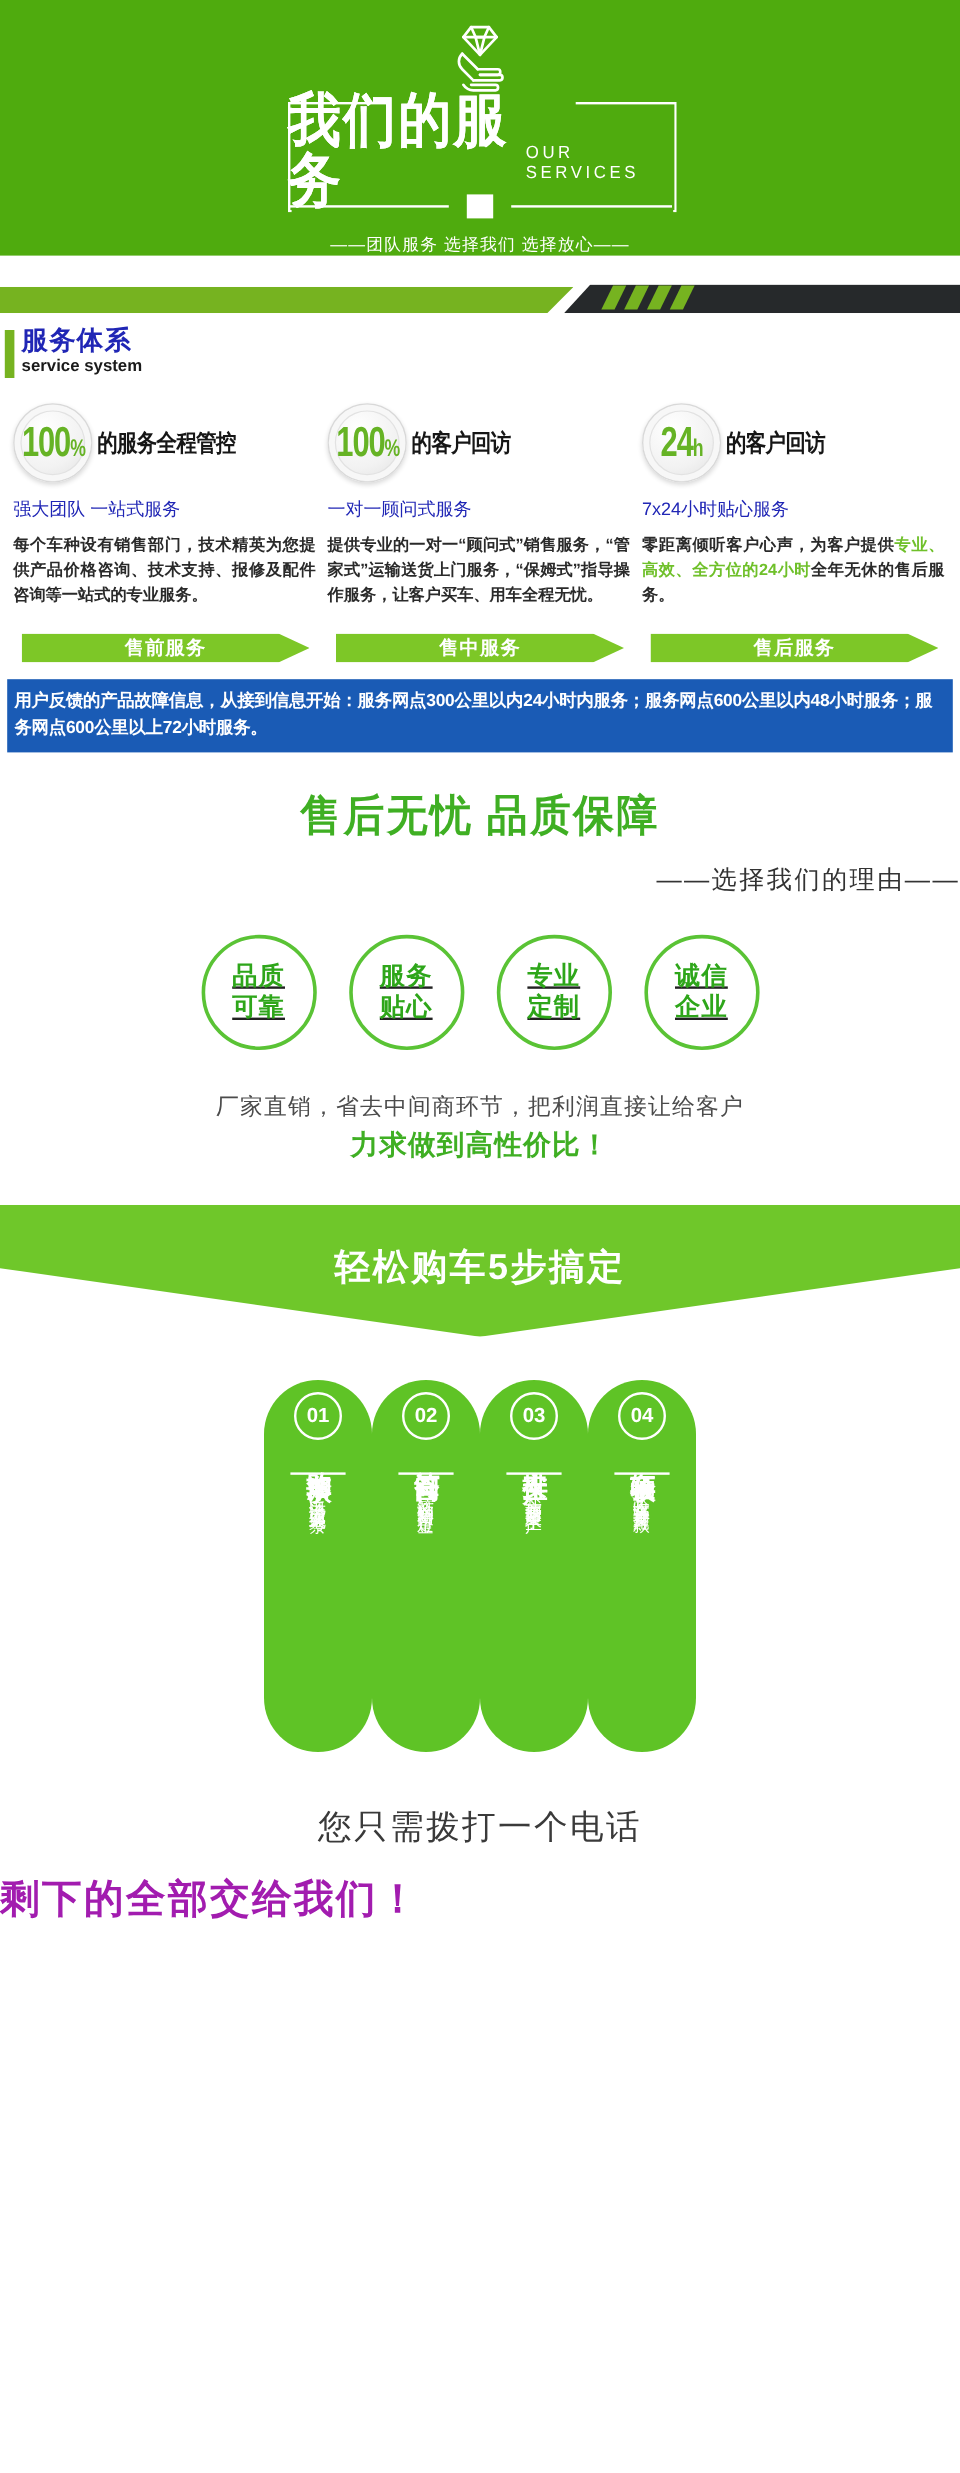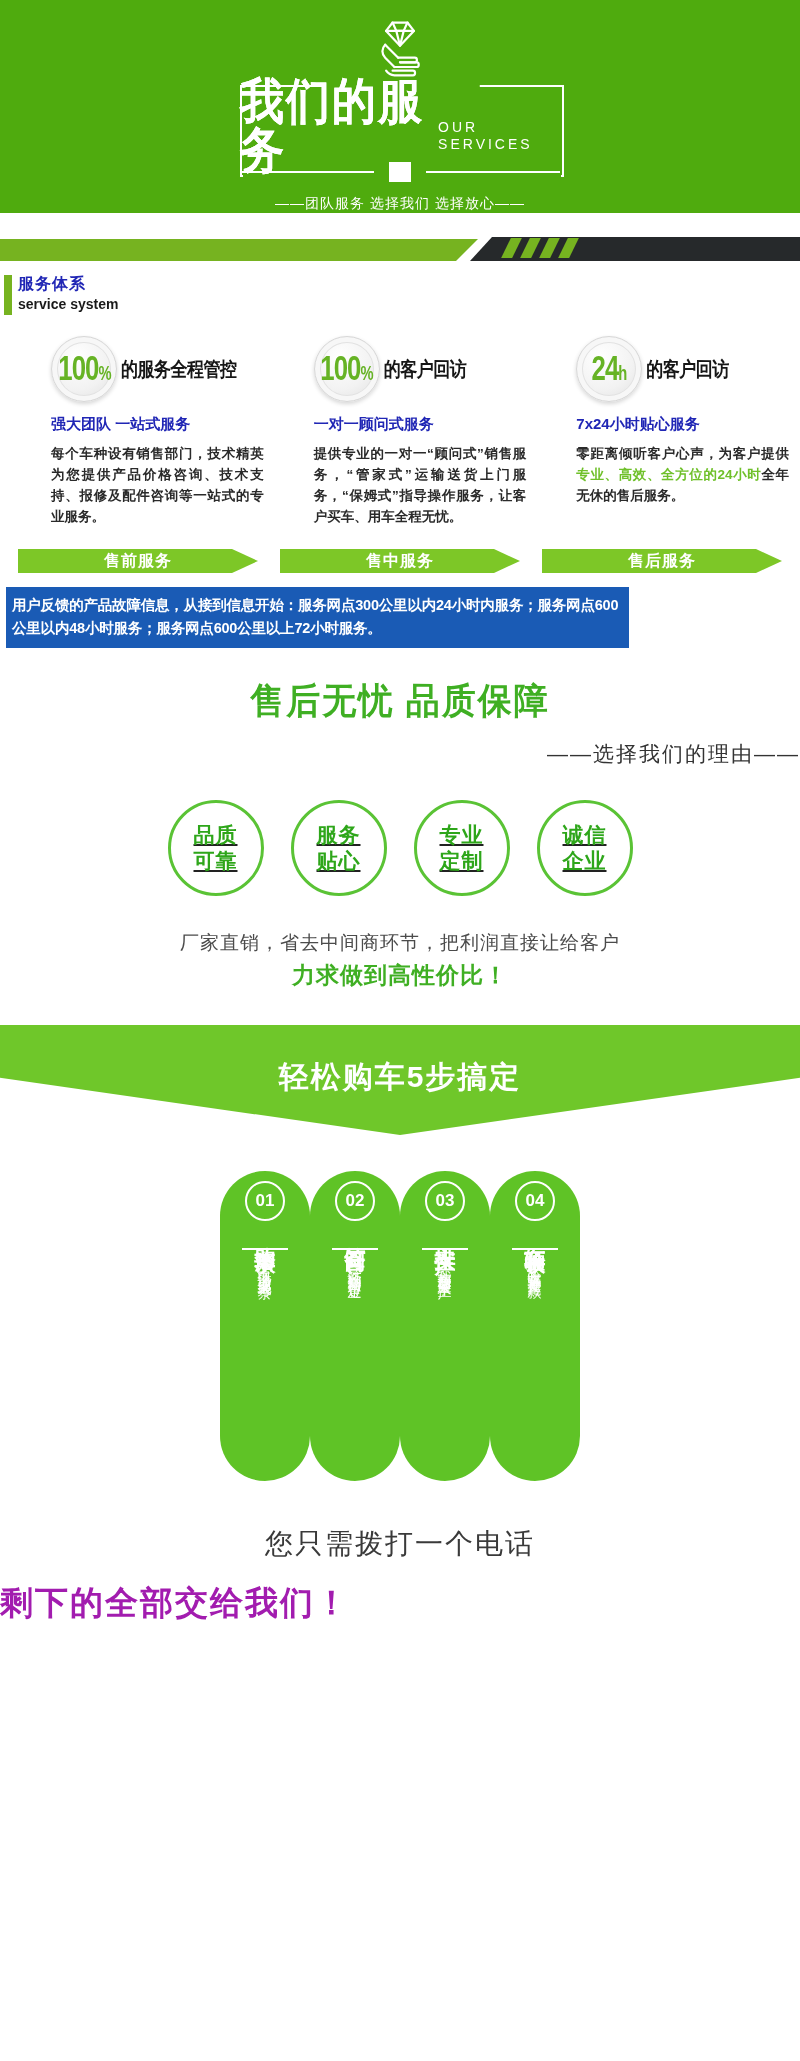--- a/index.html
+++ b/index.html
@@ -77,71 +77,71 @@
   .sysbar .s1 { left:506px; }
   .sysbar .s2 { left:525px; }
   .sysbar .s3 { left:544px; }
   .sysbar .s4 { left:563px; }
 
   .sysheading { position:relative; margin-top:6px; padding-left:18px; }
   .sysheading .tick {
     position:absolute; left:4px; top:2px; width:8px; height:40px; background:#76b320;
   }
   .sysheading .cn {
-    font-size:16px; font-weight:bold; color:#2026b5; letter-spacing:1px;
+    font-size:22px; font-weight:bold; color:#2026b5; letter-spacing:1px;
     line-height:22px;
   }
   .sysheading .en {
     font-size:14px; font-weight:bold; color:#1a1a1a; letter-spacing:0px;
     line-height:18px;
   }
 
   
   .stats { display:flex; margin-top:20px; padding:0 6px; }
-  .stat-col { width:262px; padding:0 5px;margin-left:40px; }
+  .stat-col { width:262px; padding:0 5px; }
   .stat-head { display:flex; align-items:center; height:72px; }
   .badge {
     width:66px; height:66px; border-radius:50%; flex:0 0 66px;
     background:radial-gradient(circle at 38% 32%, #ffffff 0%, #f2f2f2 55%, #dcdcdc 100%);
     border:1px solid #d8d8d8;
     box-shadow:0 2px 4px rgba(0,0,0,0.16), inset 0 0 0 5px #f7f7f7, inset 0 0 0 6px #e2e2e2;
     display:flex; align-items:center; justify-content:center;
   }
   .badge span {
     font-size:28px; font-weight:bold; color:#66b325; line-height:1;
     transform:scaleY(1.25) scaleX(0.92);
     letter-spacing:-1px;
   }
   .badge span i { font-style:normal; font-size:16px; }
   .stat-head-label {
     margin-left:4px; font-size:17px; font-weight:bold; color:#161616;
     letter-spacing:-0.5px; transform:scaleY(1.18); white-space:nowrap;
   }
   .stat-title {
-    margin-top:10px; font-size:15px; font-weight:bold; color:#2026b5;
+    margin-top:10px; font-size:15px; font-weight:normal; color:#2026b5;
     letter-spacing:0px;
   }
   .stat-body {
     margin-top:9px; font-size:13.5px; font-weight:bold; color:#2a2a2a;
     line-height:21px; text-align:justify;
   }
   .stat-body .hl { color:#6fc02a; }
 
   
   .arrows { display:flex; justify-content:space-between; padding:0 18px; margin-top:22px; }
   .arrow {
     width:240px; height:24px; background:#7dc727; color:#fff;
     font-size:16px; font-weight:bold; letter-spacing:1px;
     display:flex; align-items:center; justify-content:center;
     clip-path: polygon(0 0, calc(100% - 26px) 0, 100% 50%, calc(100% - 26px) 100%, 0 100%, 0 100%);
   }
 
   
   .notice {
-    margin:14px 6px 0 6px; width:623px; background:#1a5bb5; color:#fff;
+    margin:14px 6px 0 6px; width:788px; background:#1a5bb5; color:#fff;
     padding:7px 6px 8px 6px; font-size:14.5px; font-weight:bold; line-height:23px;
     letter-spacing:-0.2px;
   }
 
   
   .reason-title {
     margin-top:30px; text-align:center;
     font-size:34px; font-weight:bold; color:#3faf23; letter-spacing:2px;
     transform:scaleY(1.06);
   }

